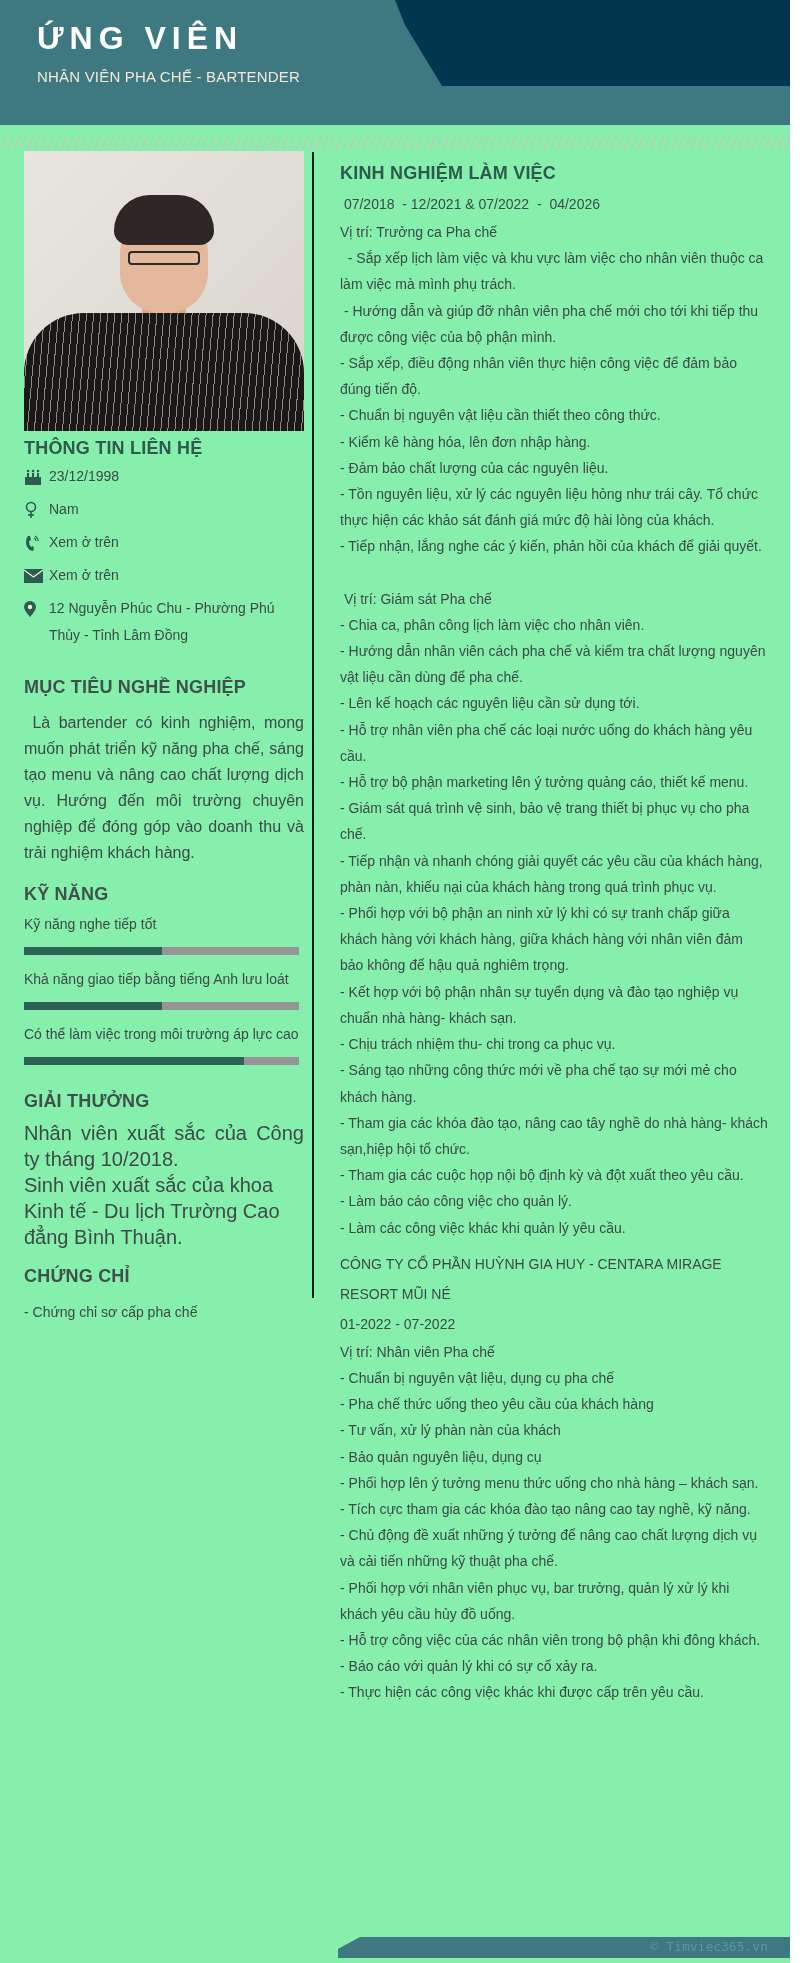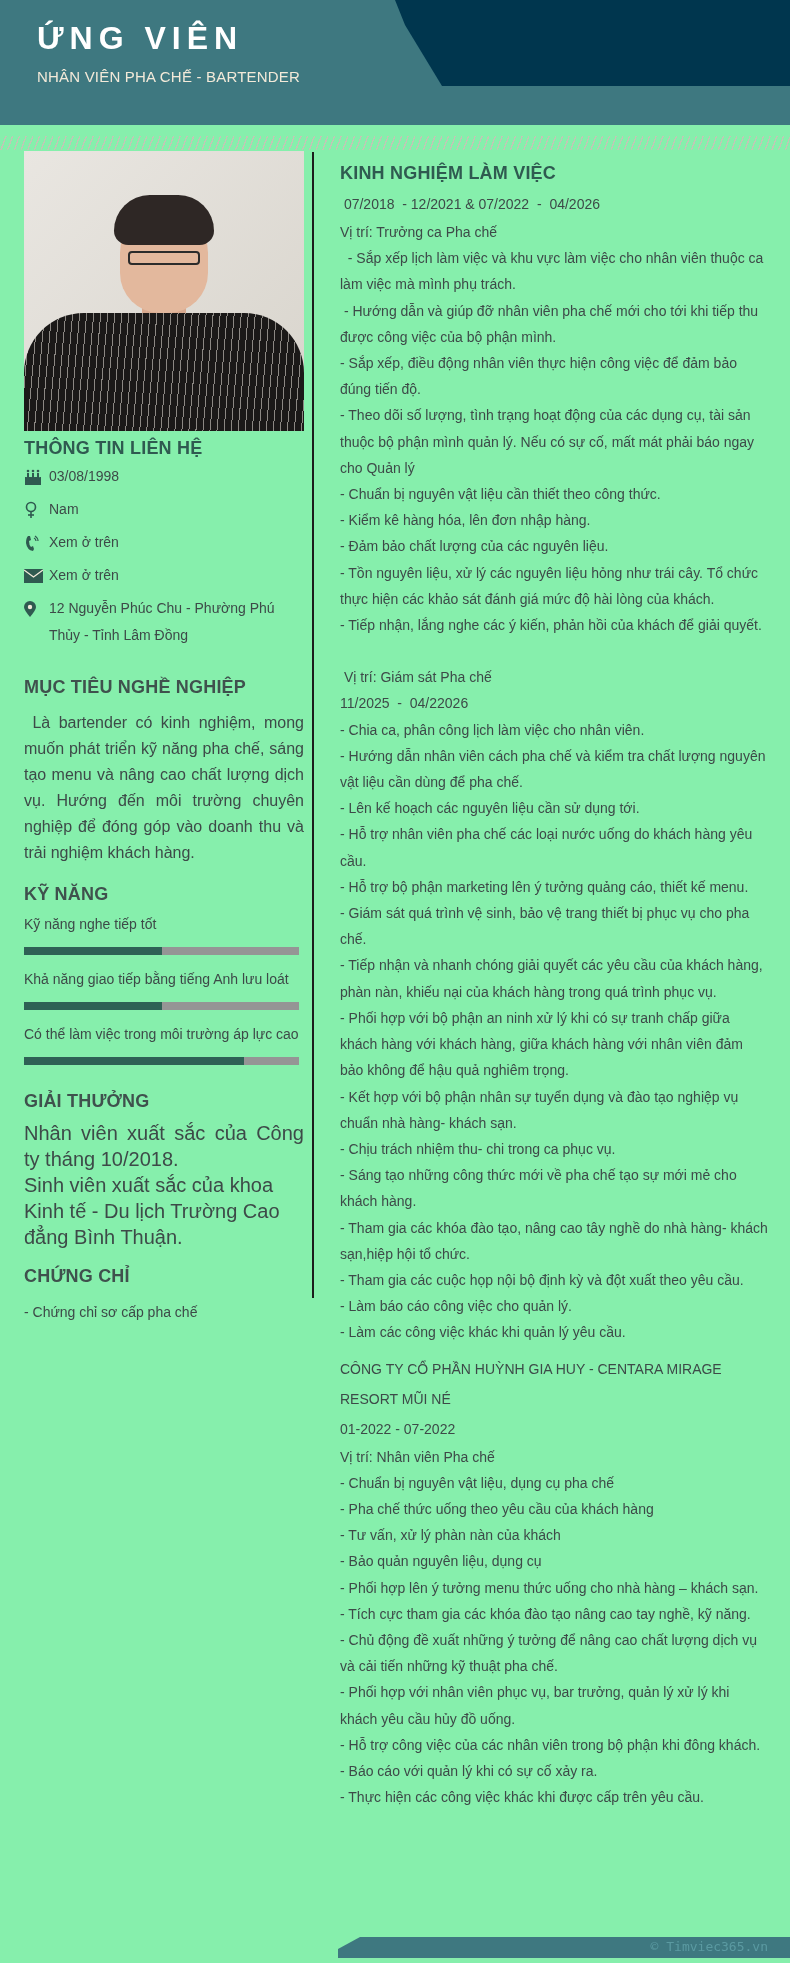--- a/index.html
+++ b/index.html
@@ -91,21 +91,21 @@
                 <rect x="3" y="4" width="2" height="5"></rect>
                 <rect x="8" y="4" width="2" height="5"></rect>
                 <rect x="13" y="4" width="2" height="5"></rect>
                 <circle cx="4" cy="2" r="1.3"></circle>
                 <circle cx="9" cy="2" r="1.3"></circle>
                 <circle cx="14" cy="2" r="1.3"></circle>
                 <path d="M1 10 Q4 7 6 10 Q9 7 12 10 Q15 7 17 10 V8 H1Z"></path>
               </g>
             </svg>
         </span>
-        <span class="txt">03/08/1998</span>
+        <span class="txt">23/12/1998</span>
       </div>
       <div class="contact-row">
         <span class="ico">
           <svg width="14" height="18" viewBox="0 0 14 18">
               <circle cx="7" cy="6" r="4.5" fill="none" stroke="#2f5a50" stroke-width="1.6"></circle>
               <line x1="7" y1="10.5" x2="7" y2="17" stroke="#2f5a50" stroke-width="1.6"></line>
               <line x1="4" y1="14" x2="10" y2="14" stroke="#2f5a50" stroke-width="1.6"></line>
             </svg>
         </span>
         <span class="txt">Nam</span>
@@ -173,29 +173,27 @@
 
   <div class="right">
     <div class="sec-title">KINH NGHIỆM LÀM VIỆC</div>
 
     <div style="margin-top:5px;">
       <div class="company" style="white-space:pre;"> 07/2018  - 12/2021 &amp; 07/2022  -  04/2026</div>
       <div class="line">Vị trí: Trưởng ca Pha chế</div>
       <div class="line" style="white-space:pre-wrap;">  - Sắp xếp lịch làm việc và khu vực làm việc cho nhân viên thuộc ca làm việc mà mình phụ trách.</div>
       <div class="line" style="white-space:pre-wrap;"> - Hướng dẫn và giúp đỡ nhân viên pha chế mới cho tới khi tiếp thu được công việc của bộ phận mình.</div>
       <div class="line">- Sắp xếp, điều động nhân viên thực hiện công việc để đảm bảo đúng tiến độ.</div>
-      <div class="line">- Theo dõi số lượng, tình trạng hoạt động của các dụng cụ, tài sản thuộc bộ phận mình quản lý. Nếu có sự cố, mất mát phải báo ngay cho Quản lý</div>
       <div class="line">- Chuẩn bị nguyên vật liệu cần thiết theo công thức.</div>
       <div class="line">- Kiểm kê hàng hóa, lên đơn nhập hàng.</div>
       <div class="line">- Đảm bảo chất lượng của các nguyên liệu.</div>
       <div class="line">- Tồn nguyên liệu, xử lý các nguyên liệu hỏng như trái cây. Tổ chức thực hiện các khảo sát đánh giá mức độ hài lòng của khách.</div>
       <div class="line">- Tiếp nhận, lắng nghe các ý kiến, phản hồi của khách để giải quyết.</div>
       <div class="gap"></div>
       <div class="line" style="white-space:pre;"> Vị trí: Giám sát Pha chế</div>
-      <div class="line" style="white-space:pre;">11/2025  -  04/22026</div>
       <div class="line">- Chia ca, phân công lịch làm việc cho nhân viên.</div>
       <div class="line">- Hướng dẫn nhân viên cách pha chế và kiểm tra chất lượng nguyên vật liệu cần dùng để pha chế.</div>
       <div class="line">- Lên kế hoạch các nguyên liệu cần sử dụng tới.</div>
       <div class="line">- Hỗ trợ nhân viên pha chế các loại nước uống do khách hàng yêu cầu.</div>
       <div class="line">- Hỗ trợ bộ phận marketing lên ý tưởng quảng cáo, thiết kế menu.</div>
       <div class="line">- Giám sát quá trình vệ sinh, bảo vệ trang thiết bị phục vụ cho pha chế.</div>
       <div class="line">- Tiếp nhận và nhanh chóng giải quyết các yêu cầu của khách hàng, phàn nàn, khiếu nại của khách hàng trong quá trình phục vụ.</div>
       <div class="line">- Phối hợp với bộ phận an ninh xử lý khi có sự tranh chấp giữa khách hàng với khách hàng, giữa khách hàng với nhân viên đảm bảo không để hậu quả nghiêm trọng.</div>
       <div class="line">- Kết hợp với bộ phận nhân sự tuyển dụng và đào tạo nghiệp vụ chuẩn nhà hàng- khách sạn.</div>
       <div class="line">- Chịu trách nhiệm thu- chi trong ca phục vụ.</div>

